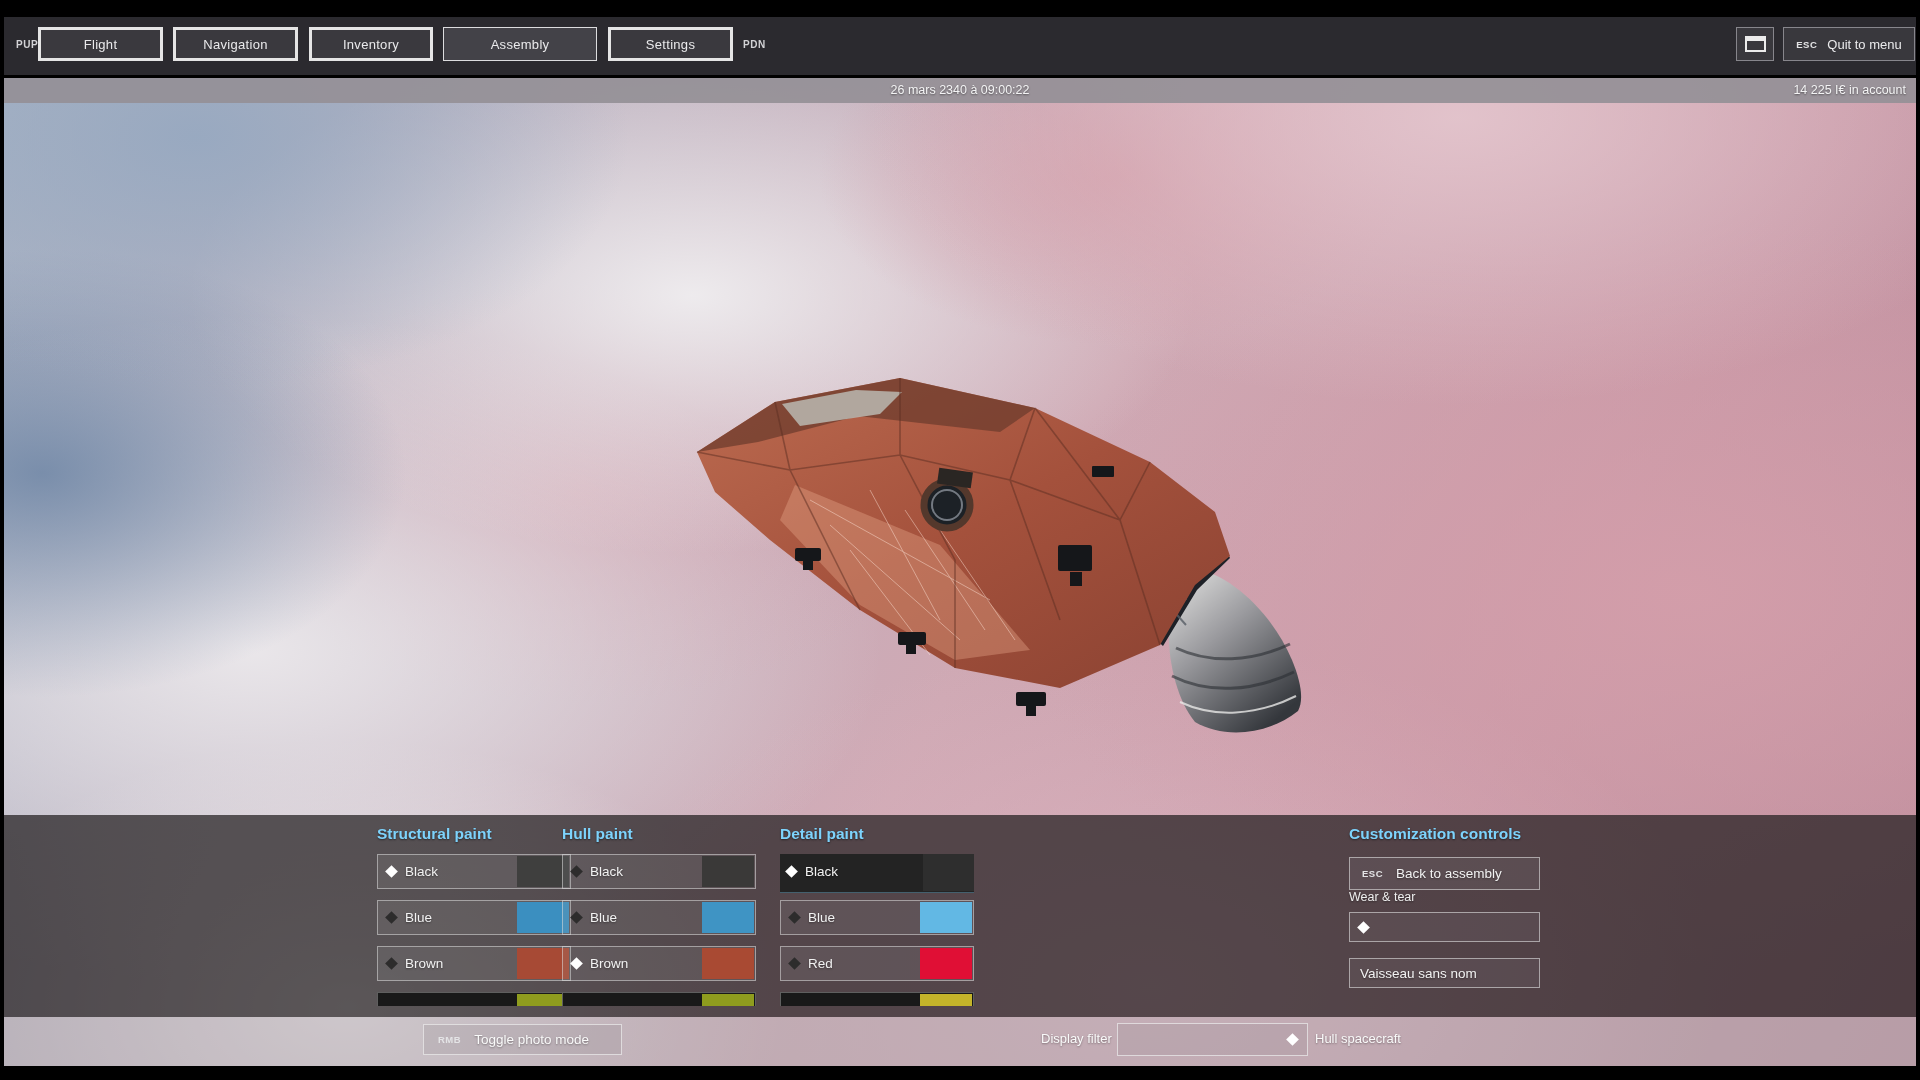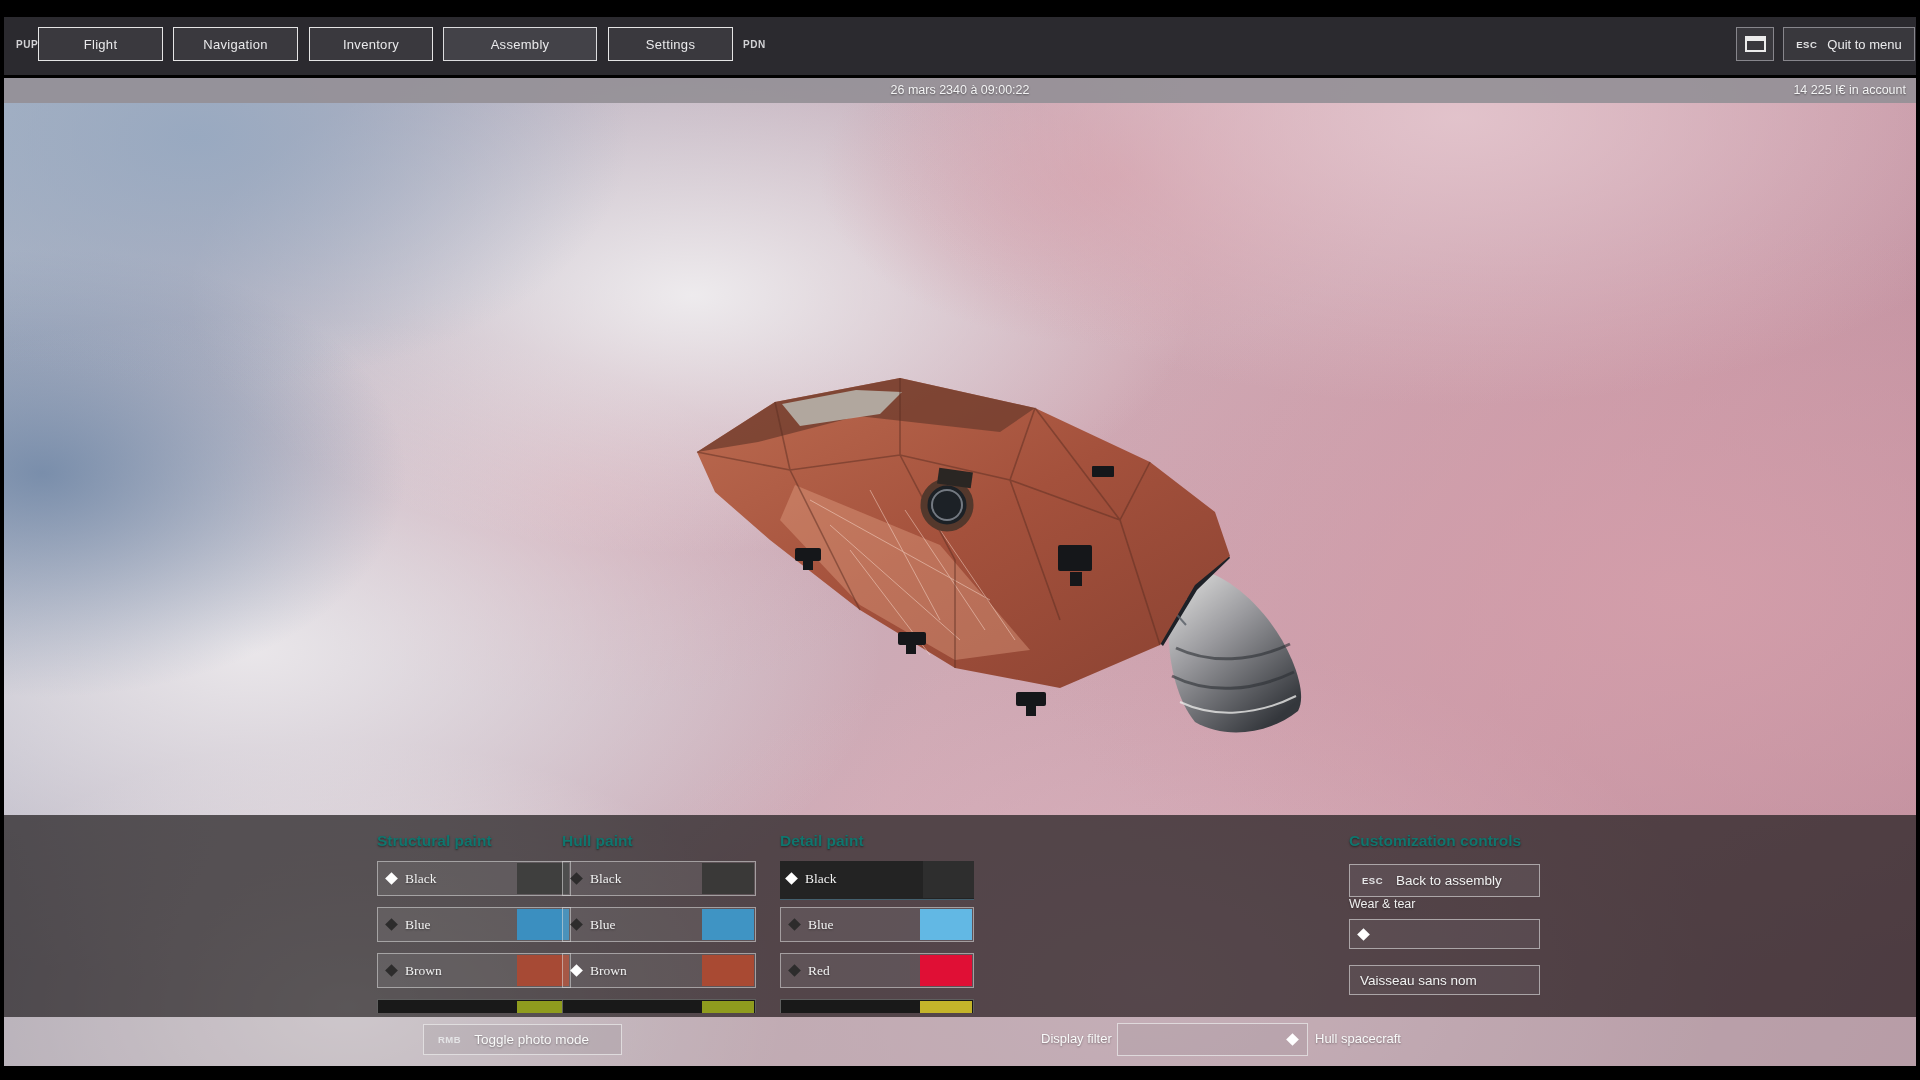--- a/index.html
+++ b/index.html
@@ -6,21 +6,21 @@
   body{width:1920px;height:1080px;overflow:hidden;position:relative;
        font-family:"Liberation Sans", sans-serif; -webkit-font-smoothing:antialiased;}
   .screen{position:absolute;left:0;top:0;width:1920px;height:764px;}
 
   
   .topbar{position:absolute;left:4px;top:17px;width:1912px;height:58px;background:#2b2a2f;}
   .side-tag{position:absolute;top:22px;font-size:10px;font-weight:bold;color:#d3d3d6;letter-spacing:.5px;}
   .tag-left{left:12px;}
   .tag-right{left:739px;}
   .tab{position:absolute;top:10px;height:34px;box-sizing:border-box;background:#3a393e;
-       border:1px solid #e5e5e5;color:#eaeaec;font-size:13px;display:flex;align-items:center;
+       border:3px solid #e5e5e5;color:#eaeaec;font-size:13px;display:flex;align-items:center;
        justify-content:center;letter-spacing:.3px;cursor:default;}
   .tab.active{border:1px solid #dcdcde;background:#434248;}
   .t0{left:34px;width:125px;}
   .t1{left:169px;width:125px;}
   .t2{left:305px;width:124px;}
   .t3{left:439px;width:154px;}
   .t4{left:604px;width:125px;}
   .icon-btn{position:absolute;top:10px;height:34px;box-sizing:border-box;border:1px solid #87868c;
        background:#39383d;display:flex;align-items:center;justify-content:center;}
   .win-btn{left:1732px;width:38px;}
@@ -48,27 +48,27 @@
   
   .statusbar{position:absolute;left:4px;top:78px;width:1912px;height:25px;
        background:rgba(148,144,151,.93);color:#f4f4f5;font-size:12.5px;
        text-shadow:0 1px 2px rgba(0,0,0,.45);}
   .statusbar .datetime{position:absolute;left:0;right:0;top:5px;text-align:center;}
   .statusbar .account{position:absolute;right:10px;top:5px;}
 
   
   .panel{position:absolute;left:4px;top:815px;width:1912px;height:202px;background:rgba(33,29,30,.72);}
   .col{position:absolute;top:0;width:200px;}
-  .col-title{margin-top:17px;font-size:15.5px;font-weight:bold;color:#0f766e;
+  .col-title{margin-top:10px;font-size:15.5px;font-weight:bold;color:#7dd3fc;
        text-shadow:0 1px 2px rgba(0,0,0,.5);}
   .c-structural{left:373px;}
   .c-hull{left:558px;}
   .c-detail{left:776px;}
   .c-custom{left:1345px;width:200px;}
-  .optlist{position:relative;margin-top:11px;height:152px;overflow:hidden;width:194px;font-family:Liberation Serif, serif;}
+  .optlist{position:relative;margin-top:11px;height:152px;overflow:hidden;width:194px;}
   .optrow{position:relative;height:35px;box-sizing:border-box;margin-bottom:11px;
        background:rgba(160,160,160,.16);border:1px solid rgba(220,220,220,.55);
        display:flex;align-items:center;padding-left:9px;cursor:default;}
   .optrow .label{color:#f2f2f2;font-size:13.5px;margin-left:9px;text-shadow:0 1px 2px rgba(0,0,0,.4);}
   .swatch{position:absolute;right:1px;top:1px;bottom:1px;width:52px;}
   .diamond{width:9px;height:9px;transform:rotate(45deg);background:#2d2c2c;flex:0 0 auto;}
   .optrow.selected .diamond{background:#ffffff;}
   .optrow.sel-strong{background:#232323;border:1px solid #44606e;margin-left:-3px;margin-right:-3px;
        height:43px;margin-top:-4px;margin-bottom:7px;width:200px;}
   .partialrow{position:relative;height:35px;box-sizing:border-box;background:#191919;

